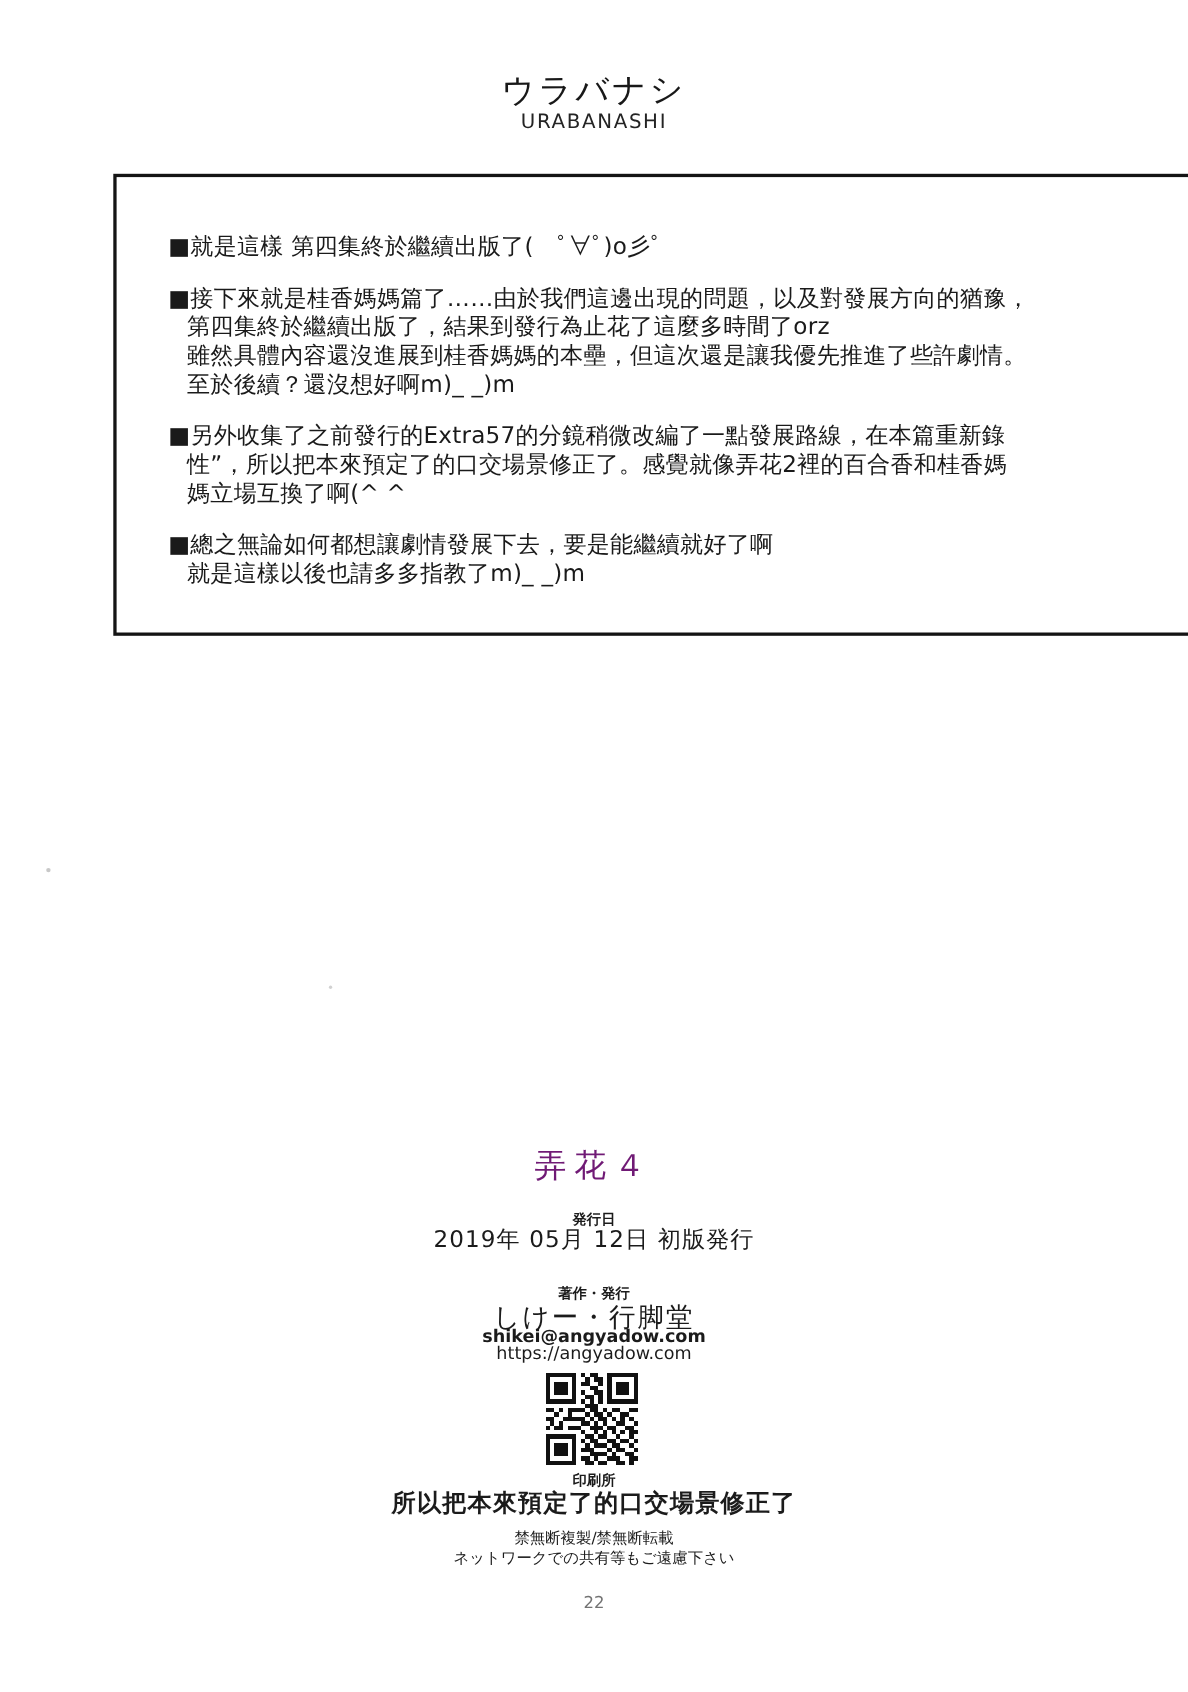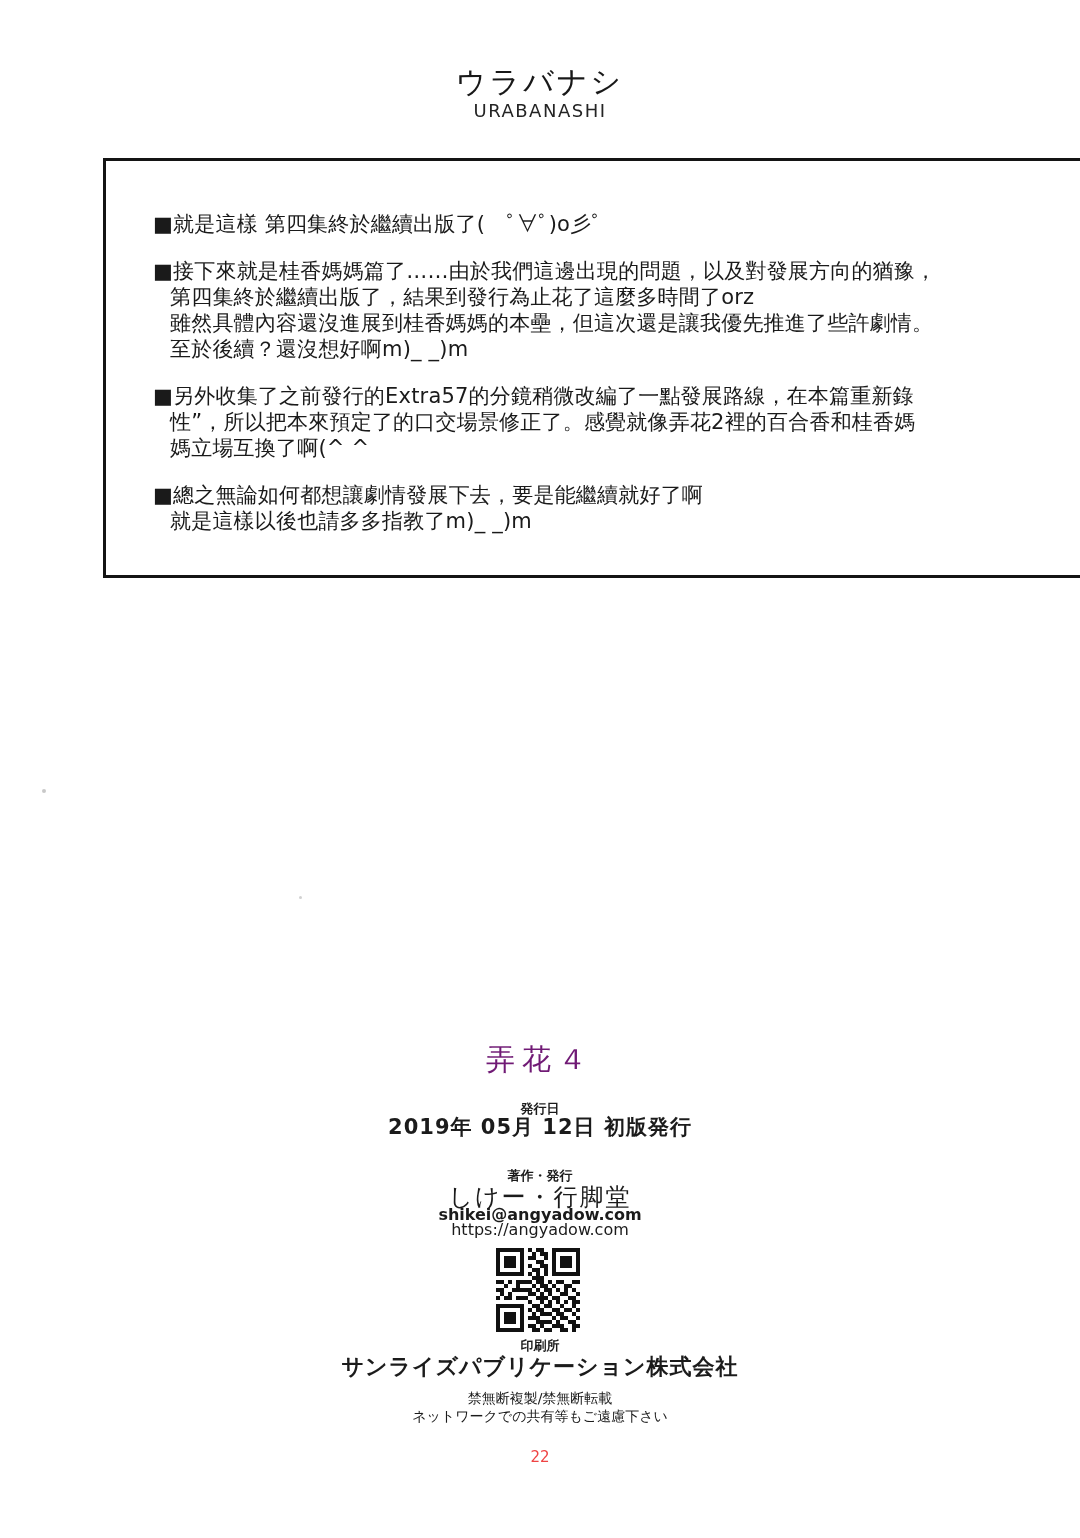--- a/index.html
+++ b/index.html
@@ -37,31 +37,31 @@
     font-size:21px; line-height:26px;
     letter-spacing:0.2px;
     white-space:nowrap;
     color:#1a1a1a;
   }
   .afterword-box .line.cont { margin-left:17px; }
 
   
   .book-title   { top:1040px; font-size:29px; letter-spacing:7px; color:#701a75; }
   .date-label   { top:1100px; font-size:13px; font-weight:bold; }
-  .date-value   { top:1113px; font-size:21px; letter-spacing:1px;font-weight:bold; }
+  .date-value   { top:1113px; font-size:21px; letter-spacing:1px; }
   .author-label { top:1167px; font-size:13px; font-weight:bold; }
   .author-name  { top:1181px; font-size:24px; letter-spacing:2px; }
   .email-line   { top:1205px; font-size:16px;font-weight:bold; }
   .website-line { top:1220px; font-size:16px; }
   .qr-wrap      { position:absolute; left:496px; top:1248px; width:84px; height:84px; }
   .printer-label{ top:1337px; font-size:13px; font-weight:bold; }
   .printer-name { top:1352px; font-size:22px; font-weight:bold; letter-spacing:1px; }
   .notice-1     { top:1390px; font-size:14px; font-weight:normal; }
   .notice-2     { top:1408px; font-size:14px; }
-  .page-num     { top:1448px; font-size:15px; color:#ef4444; }
+  .page-num     { top:1448px; font-size:15px; color:#737373; }
 
   
   .speck { position:absolute; border-radius:50%; background:#9a9a9a; }
   .speck.a { left:42px;  top:789px; width:4px; height:4px; opacity:.55; }
   .speck.b { left:299px; top:896px; width:3px; height:3px; opacity:.45; }
 </style>
 </head>
 <body>
 
 <div class="center-line title-kana">ウラバナシ</div>
@@ -331,19 +331,19 @@
       <rect x="10" y="20" width="1" height="1" fill="#111111"></rect>
       <rect x="12" y="20" width="1" height="1" fill="#111111"></rect>
       <rect x="13" y="20" width="1" height="1" fill="#111111"></rect>
       <rect x="16" y="20" width="1" height="1" fill="#111111"></rect>
       <rect x="17" y="20" width="1" height="1" fill="#111111"></rect>
       <rect x="19" y="20" width="1" height="1" fill="#111111"></rect>
     </svg>
 </div>
 
 <div class="center-line printer-label">印刷所</div>
-<div class="center-line printer-name">サンライズパブリケーション株式会社</div>
+<div class="center-line printer-name">所以把本來預定了的口交場景修正了</div>
 <div class="center-line notice-1">禁無断複製/禁無断転載</div>
 <div class="center-line notice-2">ネットワークでの共有等もご遠慮下さい</div>
 <div class="center-line page-num">22</div>
 
 <div class="speck a"></div>
 <div class="speck b"></div>
 
 </body></html>

